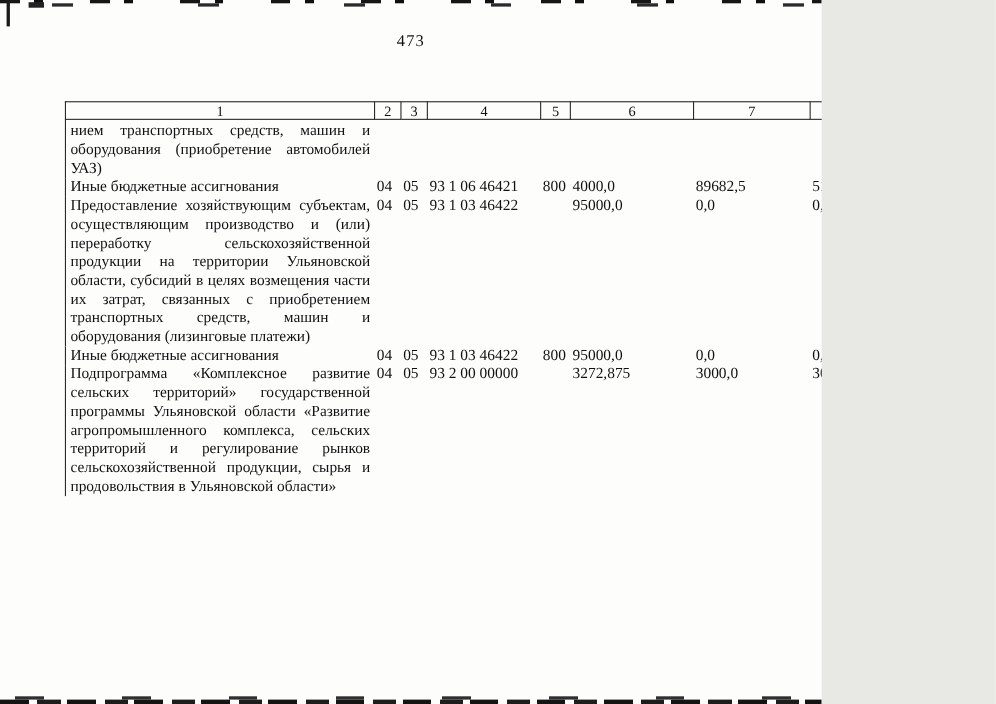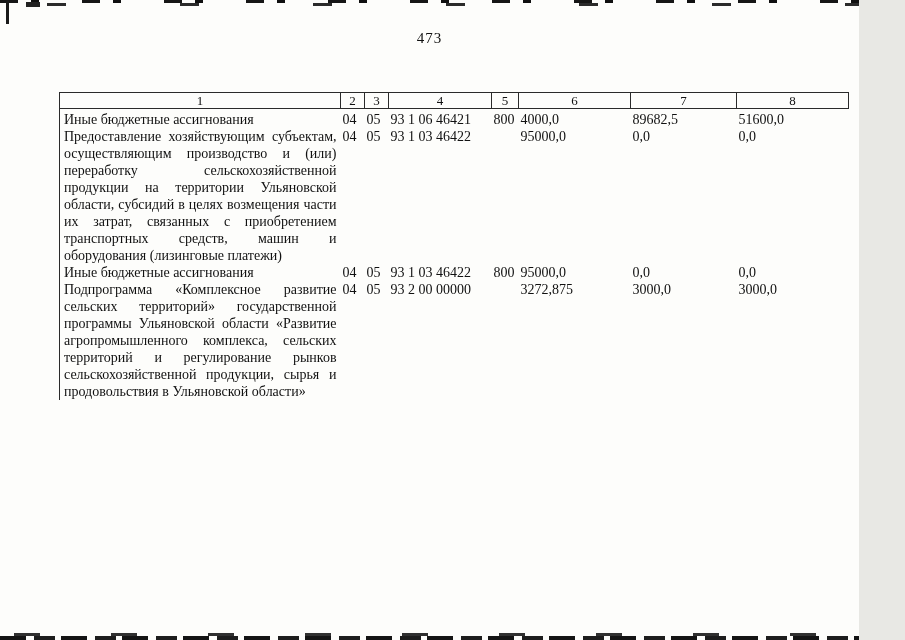--- a/index.html
+++ b/index.html
@@ -2,21 +2,21 @@
 <html><head>
 <meta charset="utf-8">
 <style>
   html, body {
     margin: 0;
     padding: 0;
     background: #e8e8e4;
   }
   .page {
     position: relative;
-    width: 859px;
+    width: 747px;
     height: 640px;
     background: #fdfdfb;
     overflow: hidden;
     font-family: "Liberation Serif", "DejaVu Serif", serif;
     color: #111;
   }
   
   .noise-top {
     position: absolute; top: 0; left: 0; width: 100%; height: 7px;
     background-image:
@@ -113,20 +113,30 @@
           <th>3</th>
           <th>4</th>
           <th>5</th>
           <th>6</th>
           <th>7</th>
           <th>8</th>
         </tr>
     </thead>
     <tbody>
         <tr>
+          <td class="c-name">нием транспортных средств, машин и оборудования (приобретение автомобилей УАЗ)</td>
+          <td class="c-num"></td>
+          <td class="c-num"></td>
+          <td class="c-num"></td>
+          <td class="c-num"></td>
+          <td class="c-num"></td>
+          <td class="c-num"></td>
+          <td class="c-num"></td>
+        </tr>
+        <tr>
           <td class="c-name">Иные бюджетные ассигнования</td>
           <td class="c-num">04</td>
           <td class="c-num">05</td>
           <td class="c-num">93 1 06 46421</td>
           <td class="c-num">800</td>
           <td class="c-num">4000,0</td>
           <td class="c-num">89682,5</td>
           <td class="c-num">51600,0</td>
         </tr>
         <tr>

